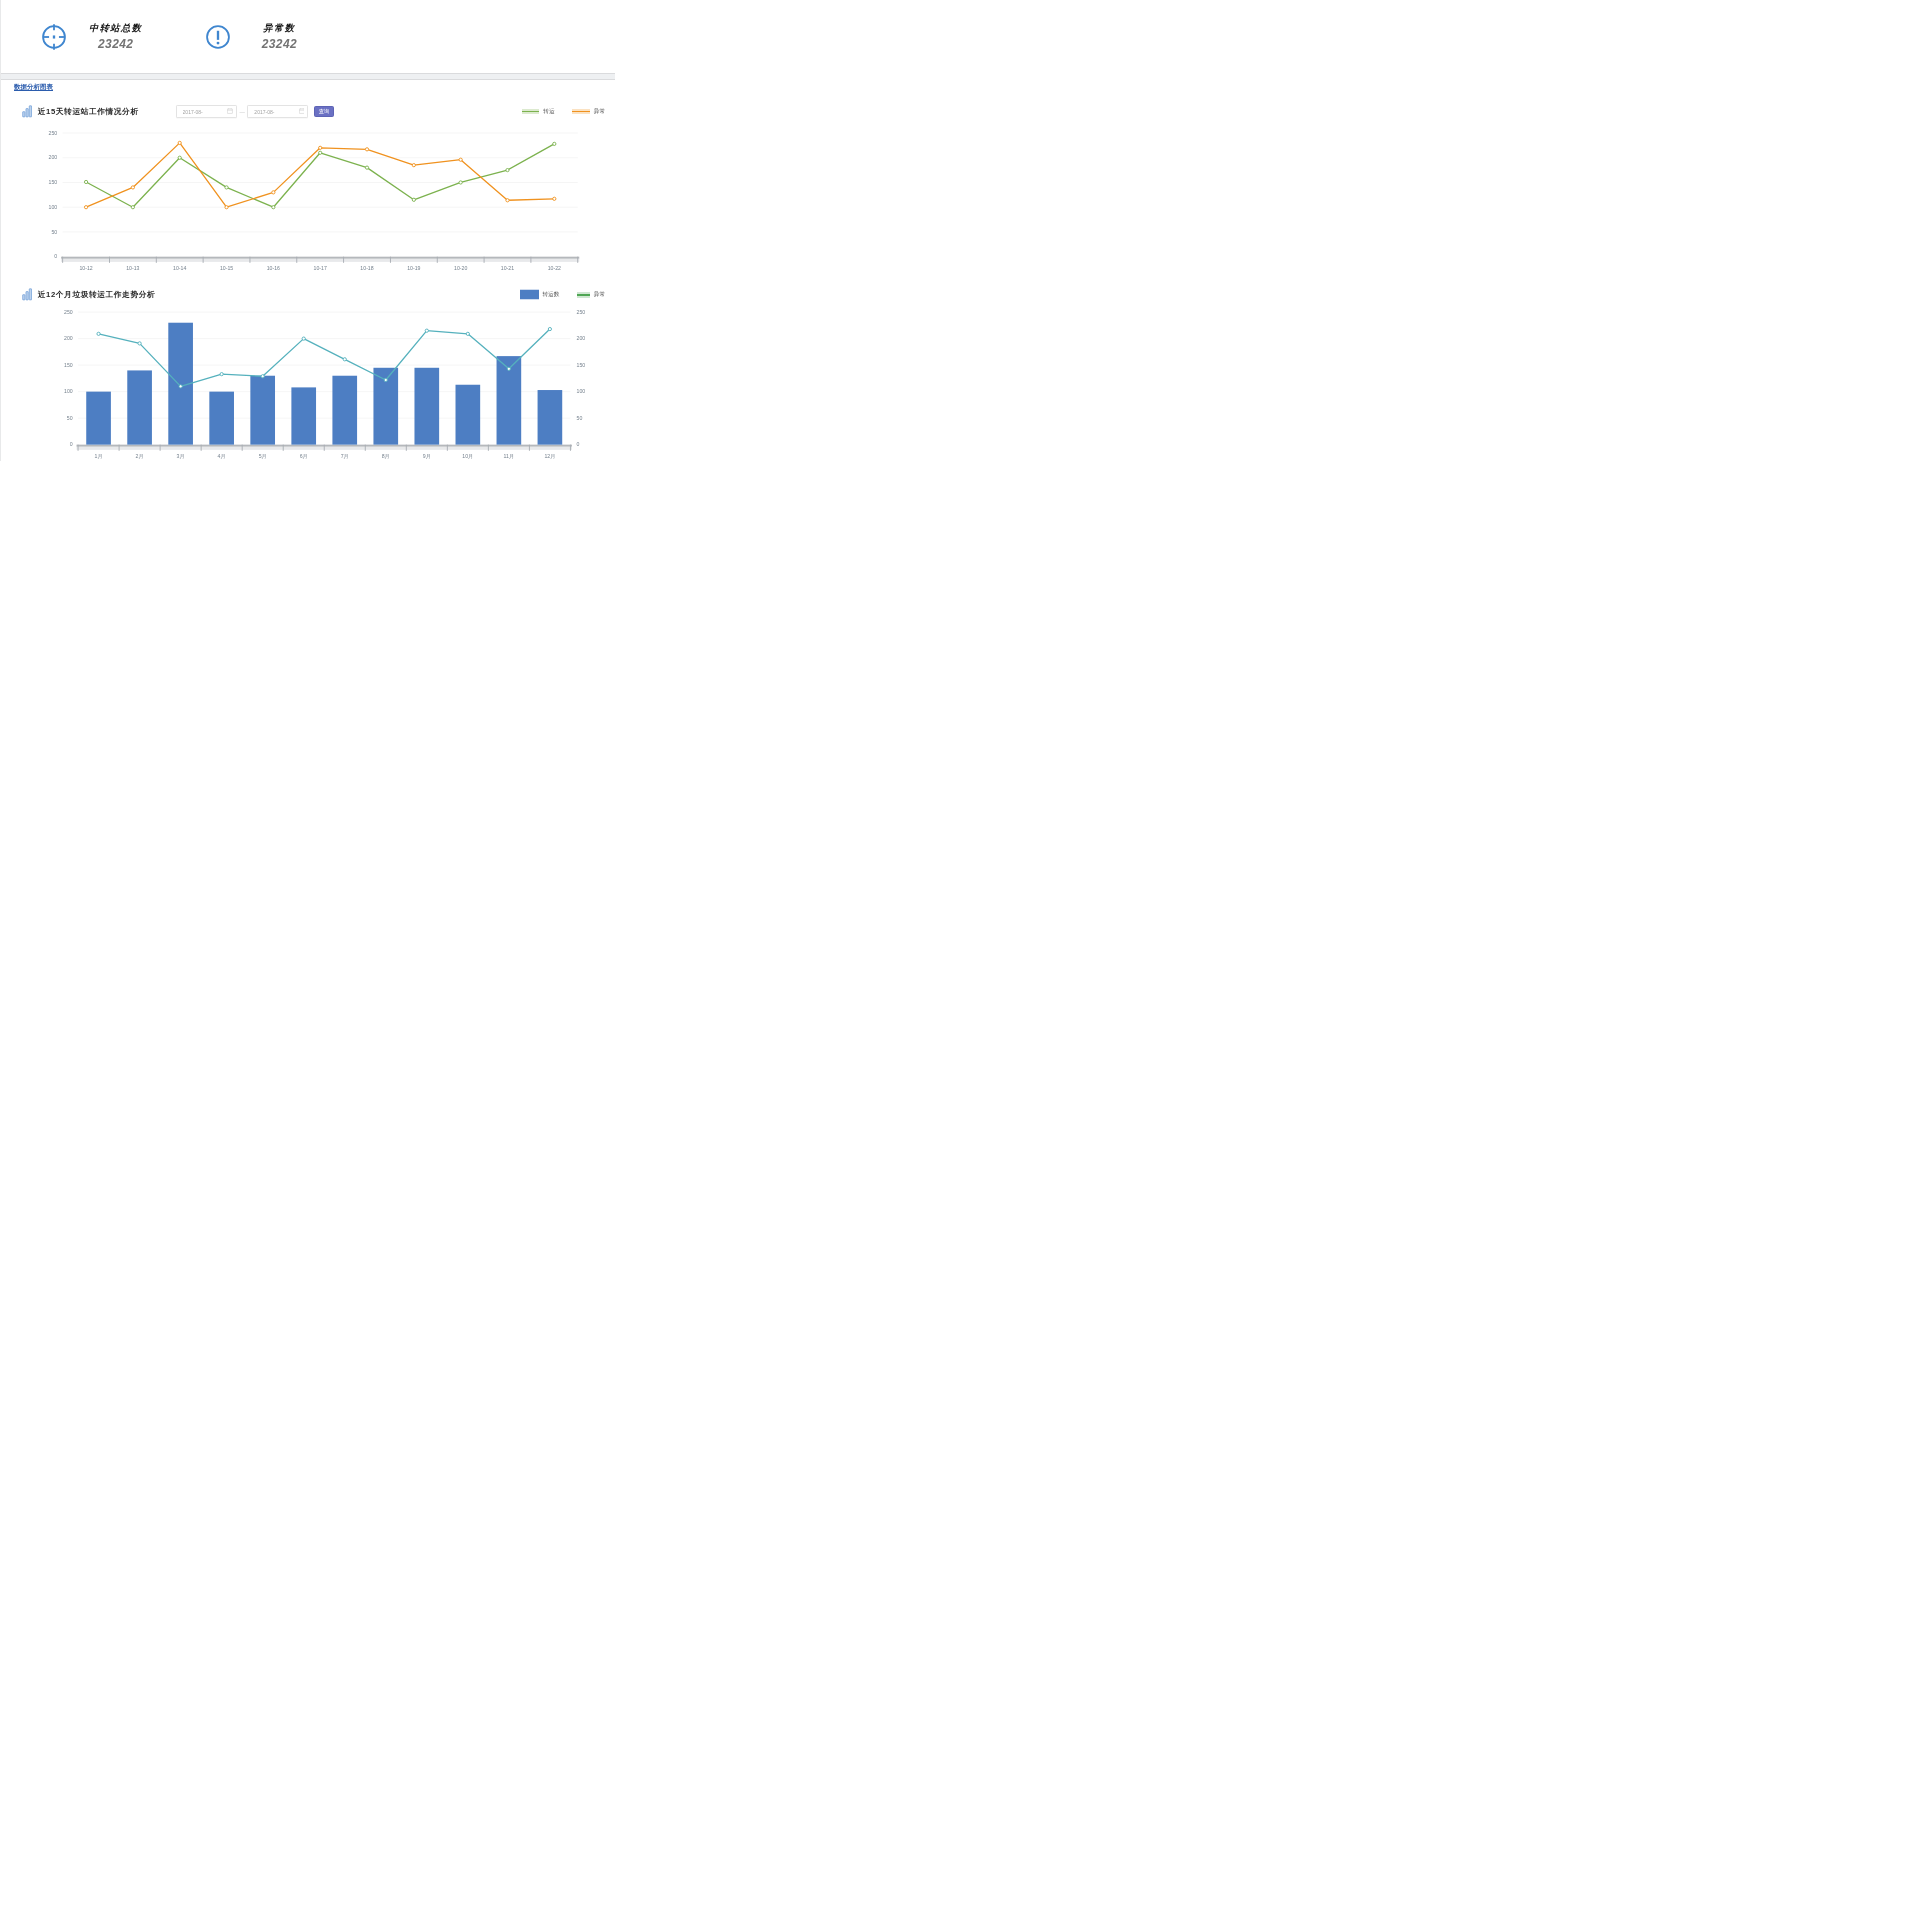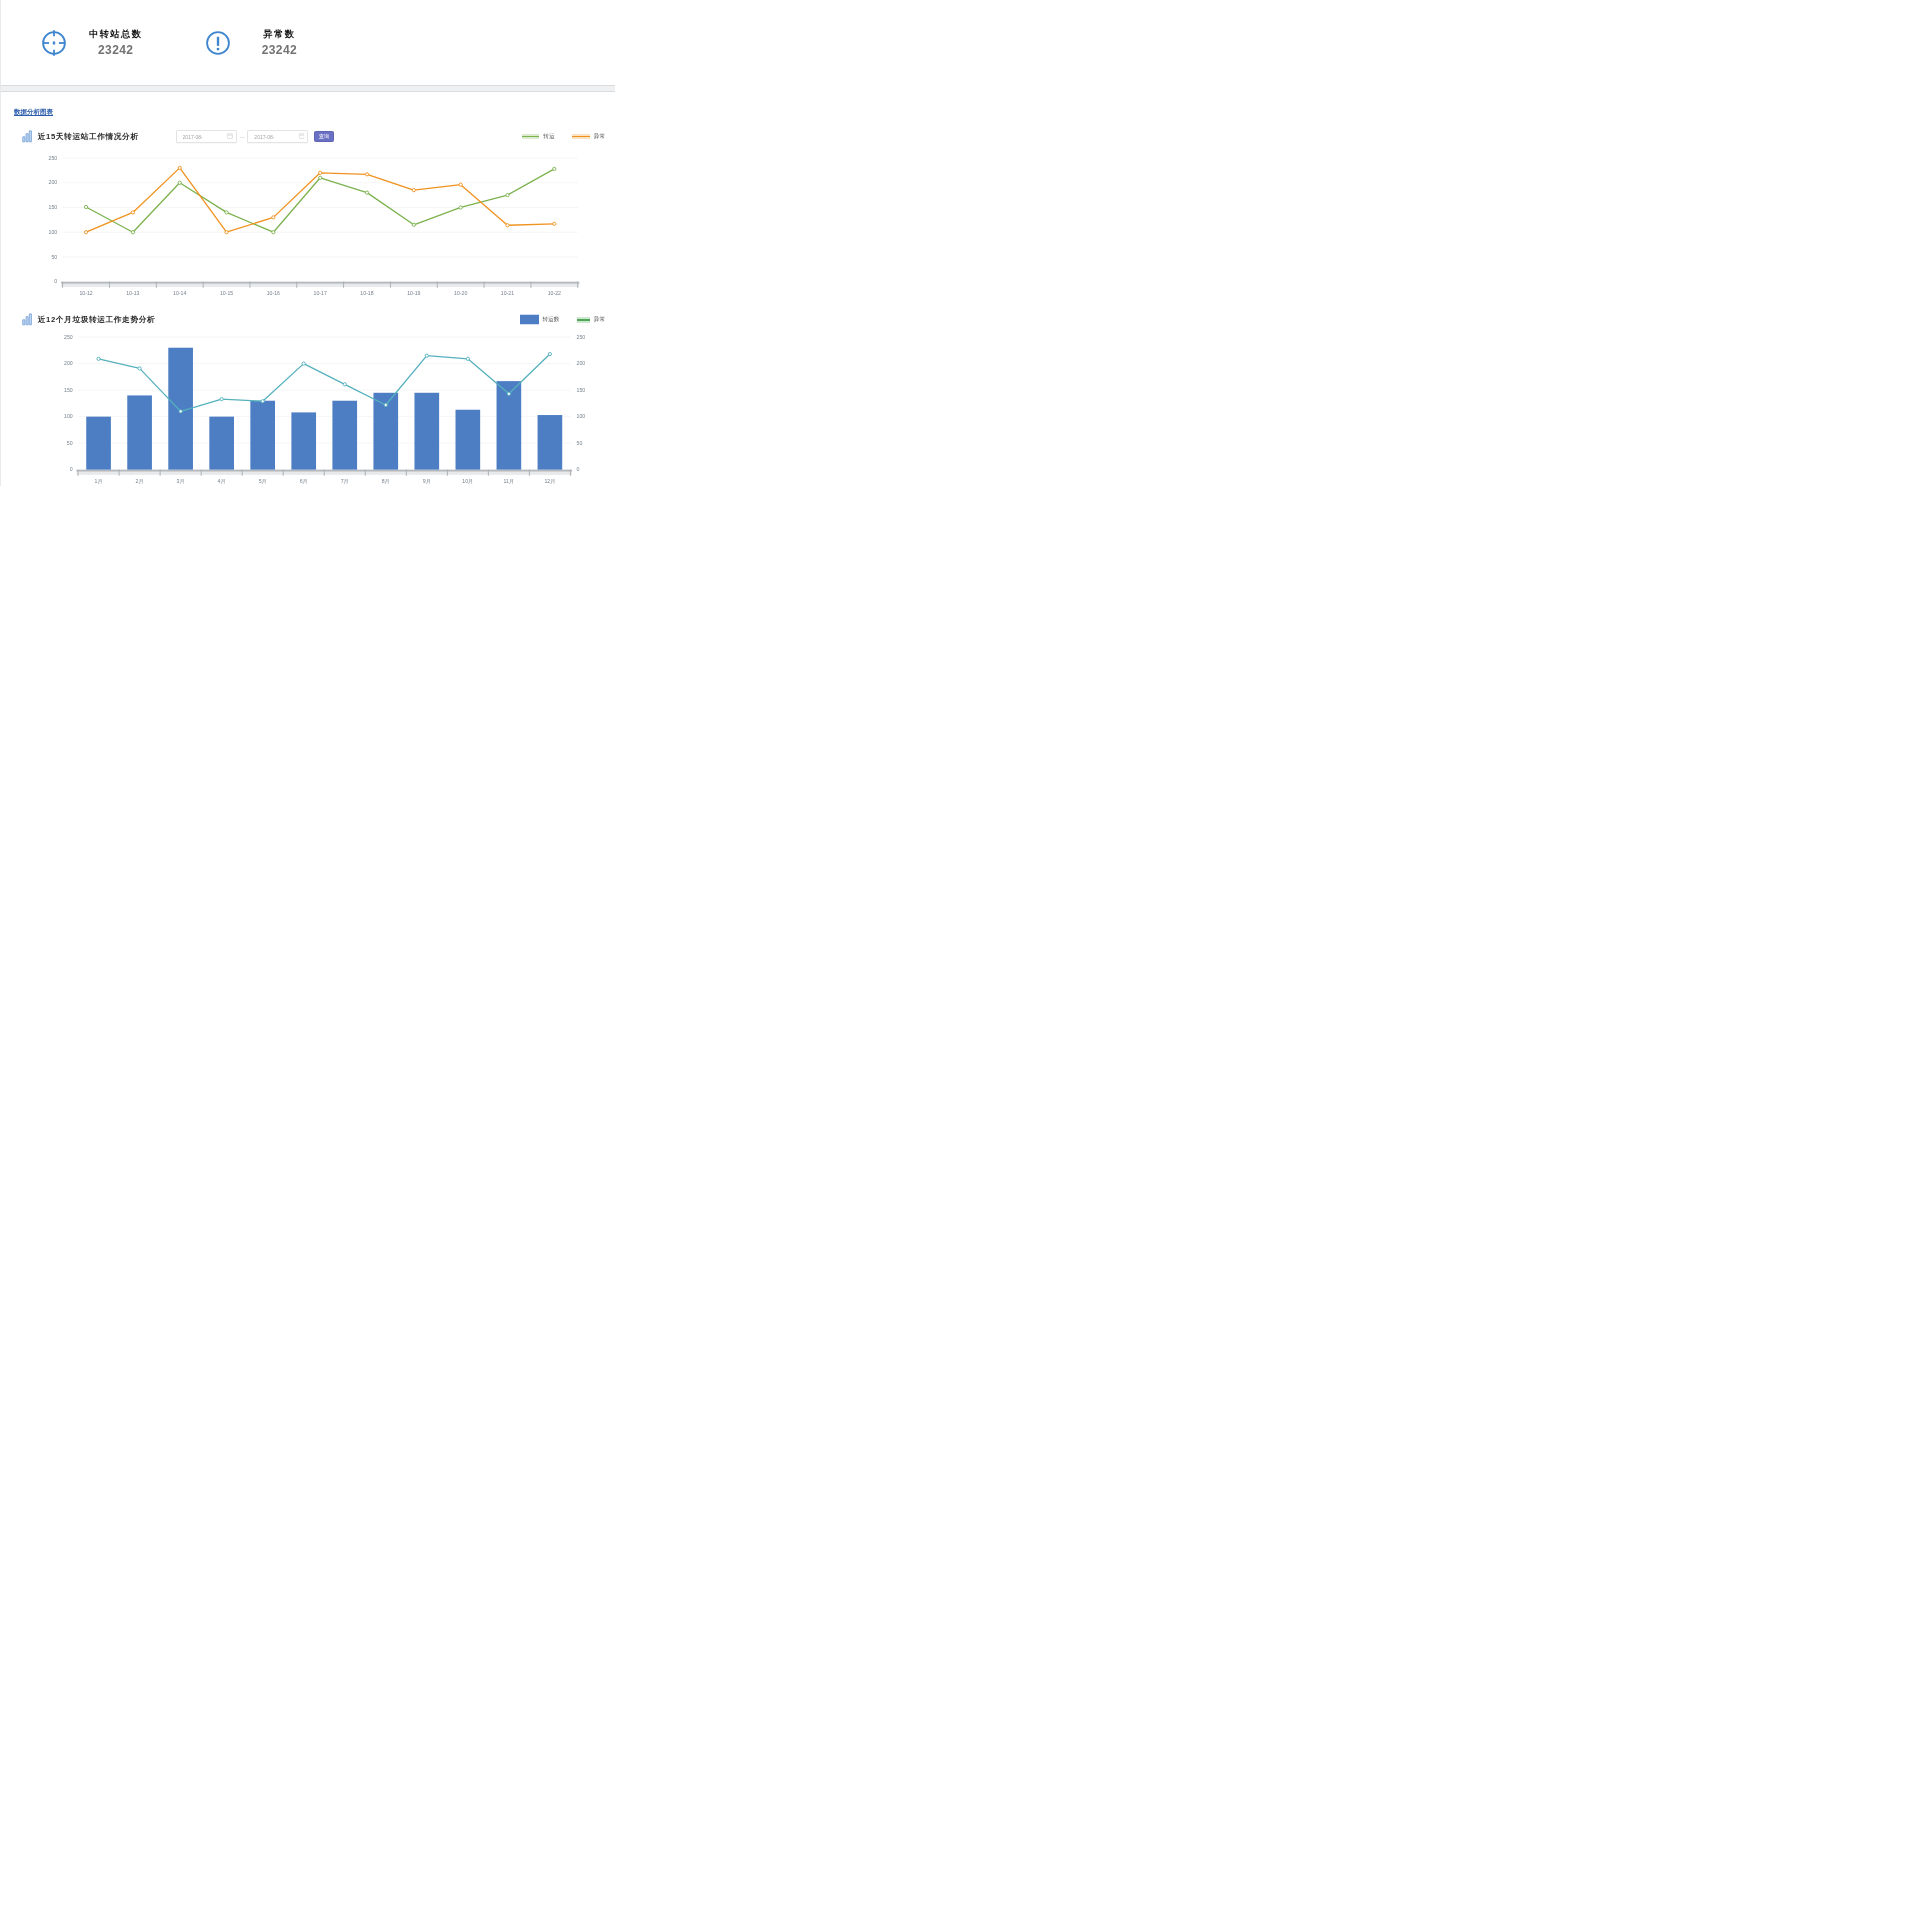--- a/index.html
+++ b/index.html
@@ -1,32 +1,32 @@
 <!DOCTYPE html>
 <html style="font-size:6.2px"><head>
 <meta charset="utf-8">
 <style>
   html,body{margin:0;padding:0;background:#fff;}
   body{width:615px;font-family:"Liberation Sans","DejaVu Sans",sans-serif;-webkit-font-smoothing:antialiased;}
   .page{width:614px;min-height:455px;border-left:0.8px solid #e8e9ea;background:#fff;}
 
   
-  .stats-panel{height:85px;display:flex;align-items:center;background:#fff;}
+  .stats-panel{height:73px;display:flex;align-items:center;background:#fff;font-style:italic;}
   .stat-card{display:flex;align-items:center;}
   .stat-card.first{margin-left:40px;}
   .stat-card.second{margin-left:58px;}
   .stat-icon{width:26px;height:26px;flex:0 0 auto;}
   .stat-text{margin-left:17.7px;text-align:center;min-width:62px;}
   .stat-label{font-size:9.2px;font-weight:bold;color:#141414;letter-spacing:1.5px;white-space:nowrap;}
   .stat-value{margin-top:2.7px;font-size:12px;font-weight:bold;color:#737373;letter-spacing:0.4px;}
 
   .panel-gap{height:4.6px;background:#eef0f2;border-top:0.8px solid #dadbdd;border-bottom:0.8px solid #dadbdd;}
 
   
-  .charts-panel{padding-top:16px;background:#fff;}
+  .charts-panel{padding-top:3px;background:#fff;}
   .section-title{display:inline-block;margin-left:13px;font-size:6.5px;font-weight:bold;color:#2b5cad;text-decoration:underline;cursor:pointer;}
 
   .chart-header{display:flex;align-items:center;margin:13px 10px 0 21px;height:14px;}
   .chart-title{font-size:7.7px;font-weight:bold;color:#2b2b2b;margin-left:5.4px;letter-spacing:0.6px;white-space:nowrap;}
   .bars-icon{width:10.4px;height:12.7px;flex:0 0 auto;}
 
   .date-filter{display:flex;align-items:center;margin-left:37px;}
   .date-box{position:relative;width:59px;height:10.8px;border:0.4px solid #e3e3e3;border-radius:1.2px;background:#fff;box-shadow:0 0.4px 0.4px rgba(0,0,0,.05);display:flex;align-items:center;}
   .date-box input{border:none;outline:none;width:42px;margin-left:3.9px;font-size:5px;color:#a3a3a3;font-family:inherit;background:transparent;}
   .cal-icon{position:absolute;right:3.1px;top:2.3px;width:5.8px;height:5.8px;opacity:.55;}

